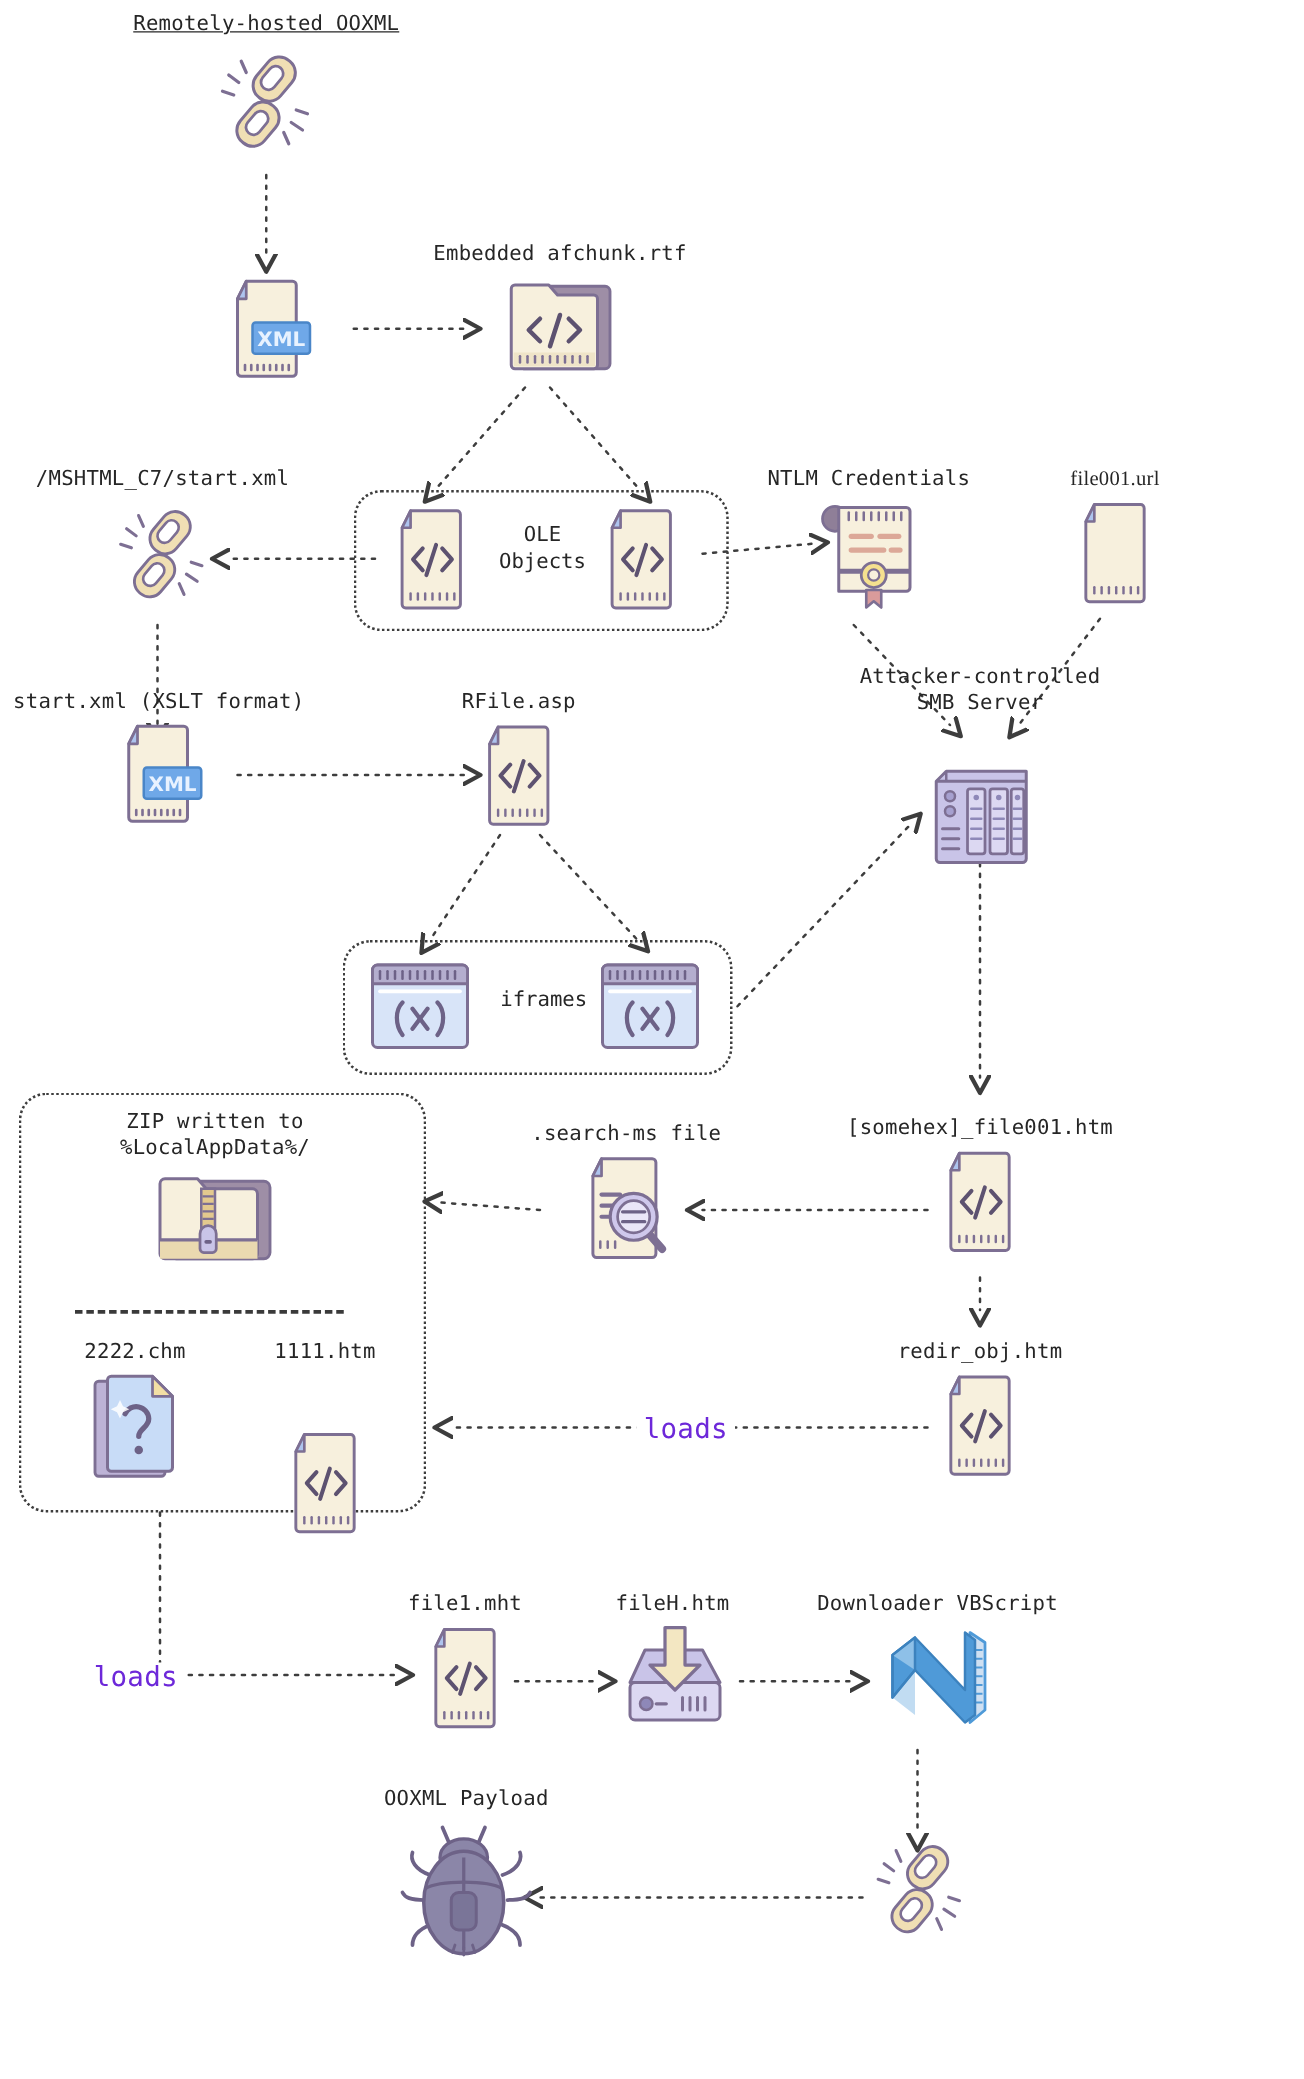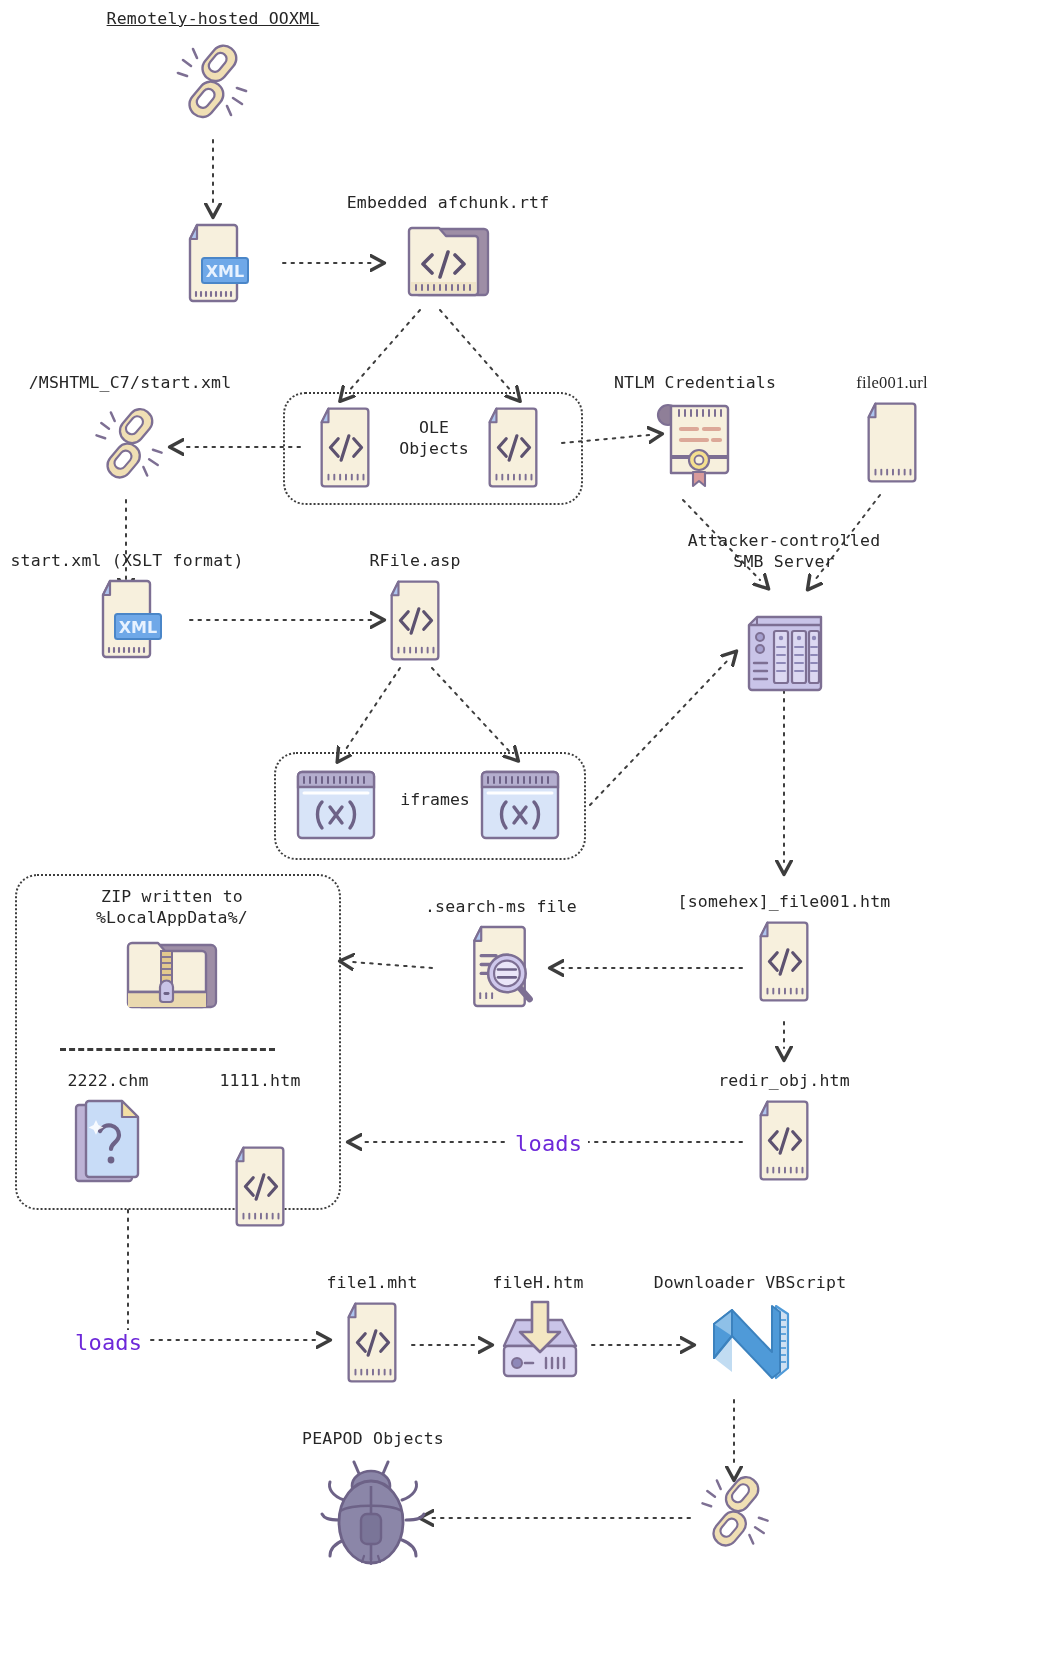--- a/index.html
+++ b/index.html
@@ -691,21 +691,21 @@
           <line x1="30" y1="22" x2="26" y2="13"></line>
           <line x1="66" y1="62" x2="75" y2="68"></line>
           <line x1="70" y1="52" x2="79" y2="55"></line>
           <line x1="60" y1="70" x2="64" y2="79"></line>
         </g>
       </svg>
     </div>
   </div>
 
   <div class="node" style="left:278px;top:1428px;width:190px;">
-    <div class="label">PEAPOD Objects</div>
+    <div class="label">OOXML Payload</div>
     <div class="icon">
       <svg width="110" height="112" viewBox="0 0 110 112">
         <g stroke="#6d6287" stroke-width="3" stroke-linecap="round" fill="none">
           <path d="M42,20 L36,6"></path>
             <path d="M64,20 L70,6"></path>
           <path d="M26,44 C14,40 10,32 12,26"></path>
           <path d="M84,44 C96,40 100,32 98,26"></path>
           <path d="M22,64 C10,64 6,62 4,58"></path>
           <path d="M88,64 C100,64 104,62 106,58"></path>
           <path d="M26,84 C16,88 12,94 12,100"></path>

